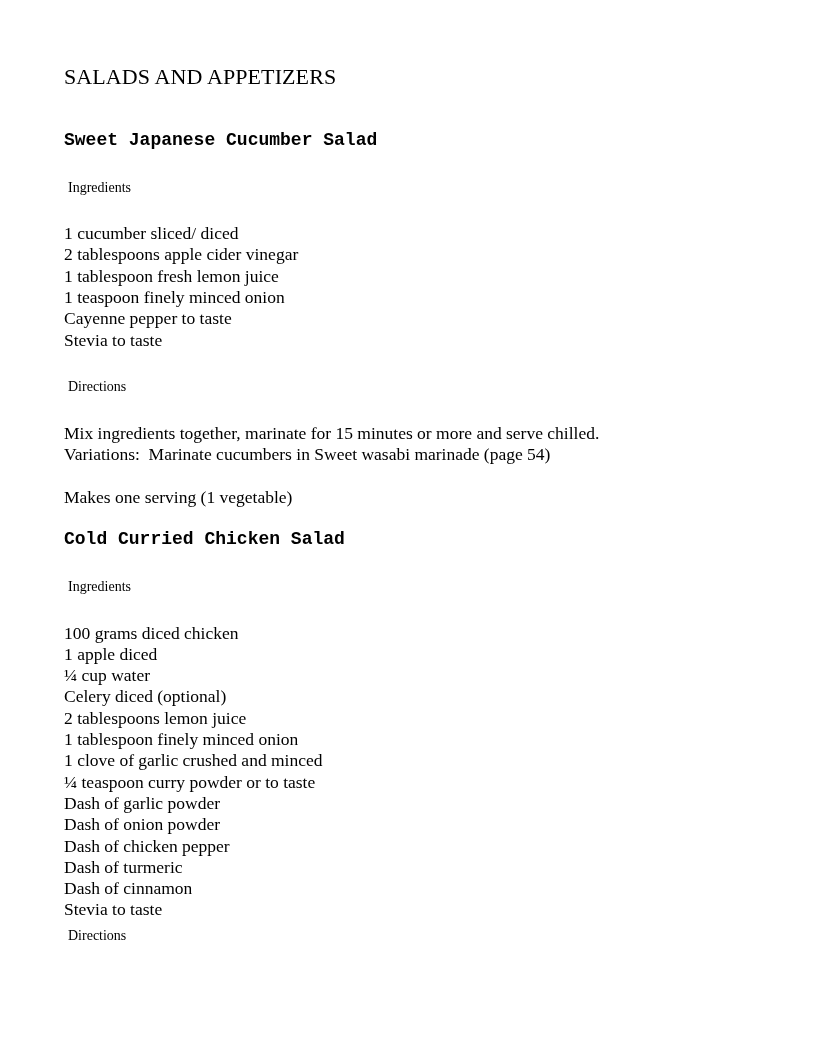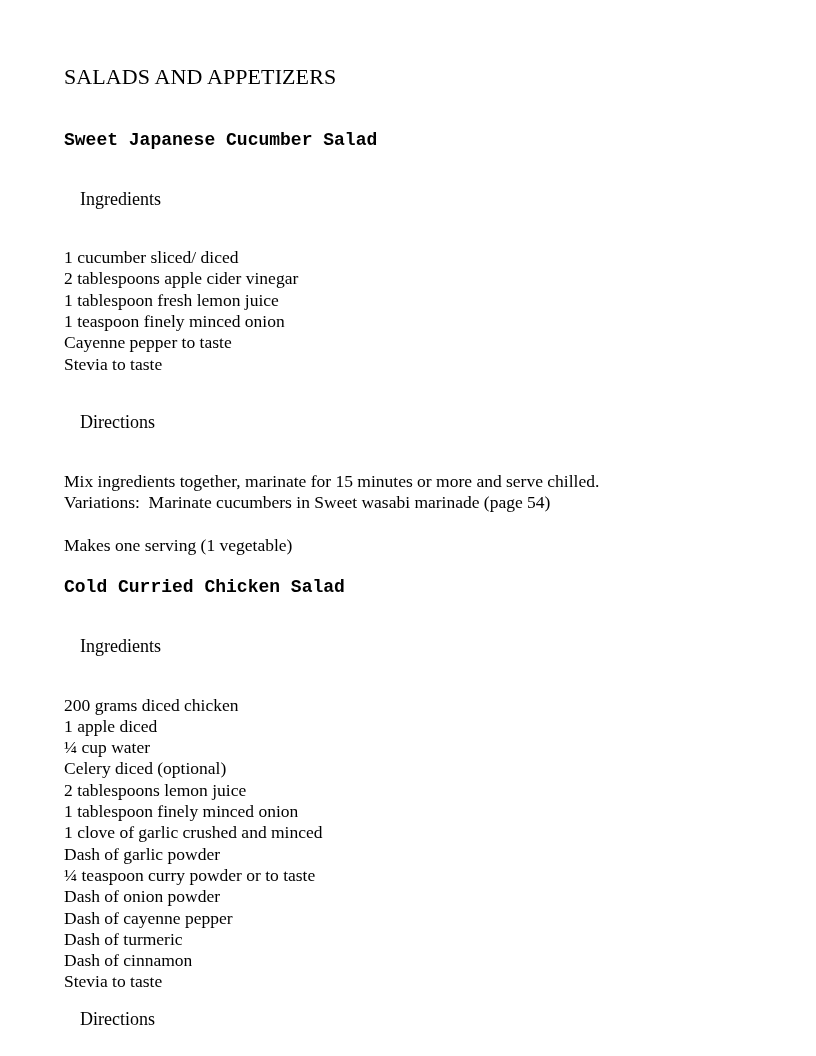--- a/index.html
+++ b/index.html
@@ -37,24 +37,24 @@
   }
   .recipe-title {
     font-size: 18px;
     line-height: 21.3px;
     font-weight: 700;
     margin: 0;
     white-space: pre-wrap;
     font-family: Liberation Mono, monospace;
   }
   .section-label {
-    font-size: 18px;
+    font-size: 14px;
     line-height: 21.3px;
     font-weight: 400;
-    margin: 16px;
+    margin: 4px;
     white-space: pre-wrap;
   }
   .line {
     font-size: 17.5px;
     line-height: 21.3px;
     font-weight: 400;
     margin: 0;
     white-space: pre-wrap;
   }
   .block {
@@ -114,31 +114,31 @@
     <section class="recipe">
       <h2 class="recipe-title">Cold Curried Chicken Salad</h2>
 
       <div class="gap-heading"></div>
 
       <p class="section-label">Ingredients</p>
 
       <div class="gap-1"></div>
 
       <div class="block">
-        <p class="line">200 grams diced chicken</p>
+        <p class="line">100 grams diced chicken</p>
         <p class="line">1 apple diced</p>
         <p class="line">¼ cup water</p>
         <p class="line">Celery diced (optional)</p>
         <p class="line">2 tablespoons lemon juice</p>
         <p class="line">1 tablespoon finely minced onion</p>
         <p class="line">1 clove of garlic crushed and minced</p>
+        <p class="line">¼ teaspoon curry powder or to taste</p>
         <p class="line">Dash of garlic powder</p>
-        <p class="line">¼ teaspoon curry powder or to taste</p>
         <p class="line">Dash of onion powder</p>
-        <p class="line">Dash of cayenne pepper</p>
+        <p class="line">Dash of chicken pepper</p>
         <p class="line">Dash of turmeric</p>
         <p class="line">Dash of cinnamon</p>
         <p class="line">Stevia to taste</p>
       </div>
 
       <p class="section-label">Directions</p>
     </section>
 
   </div>
 </div>

